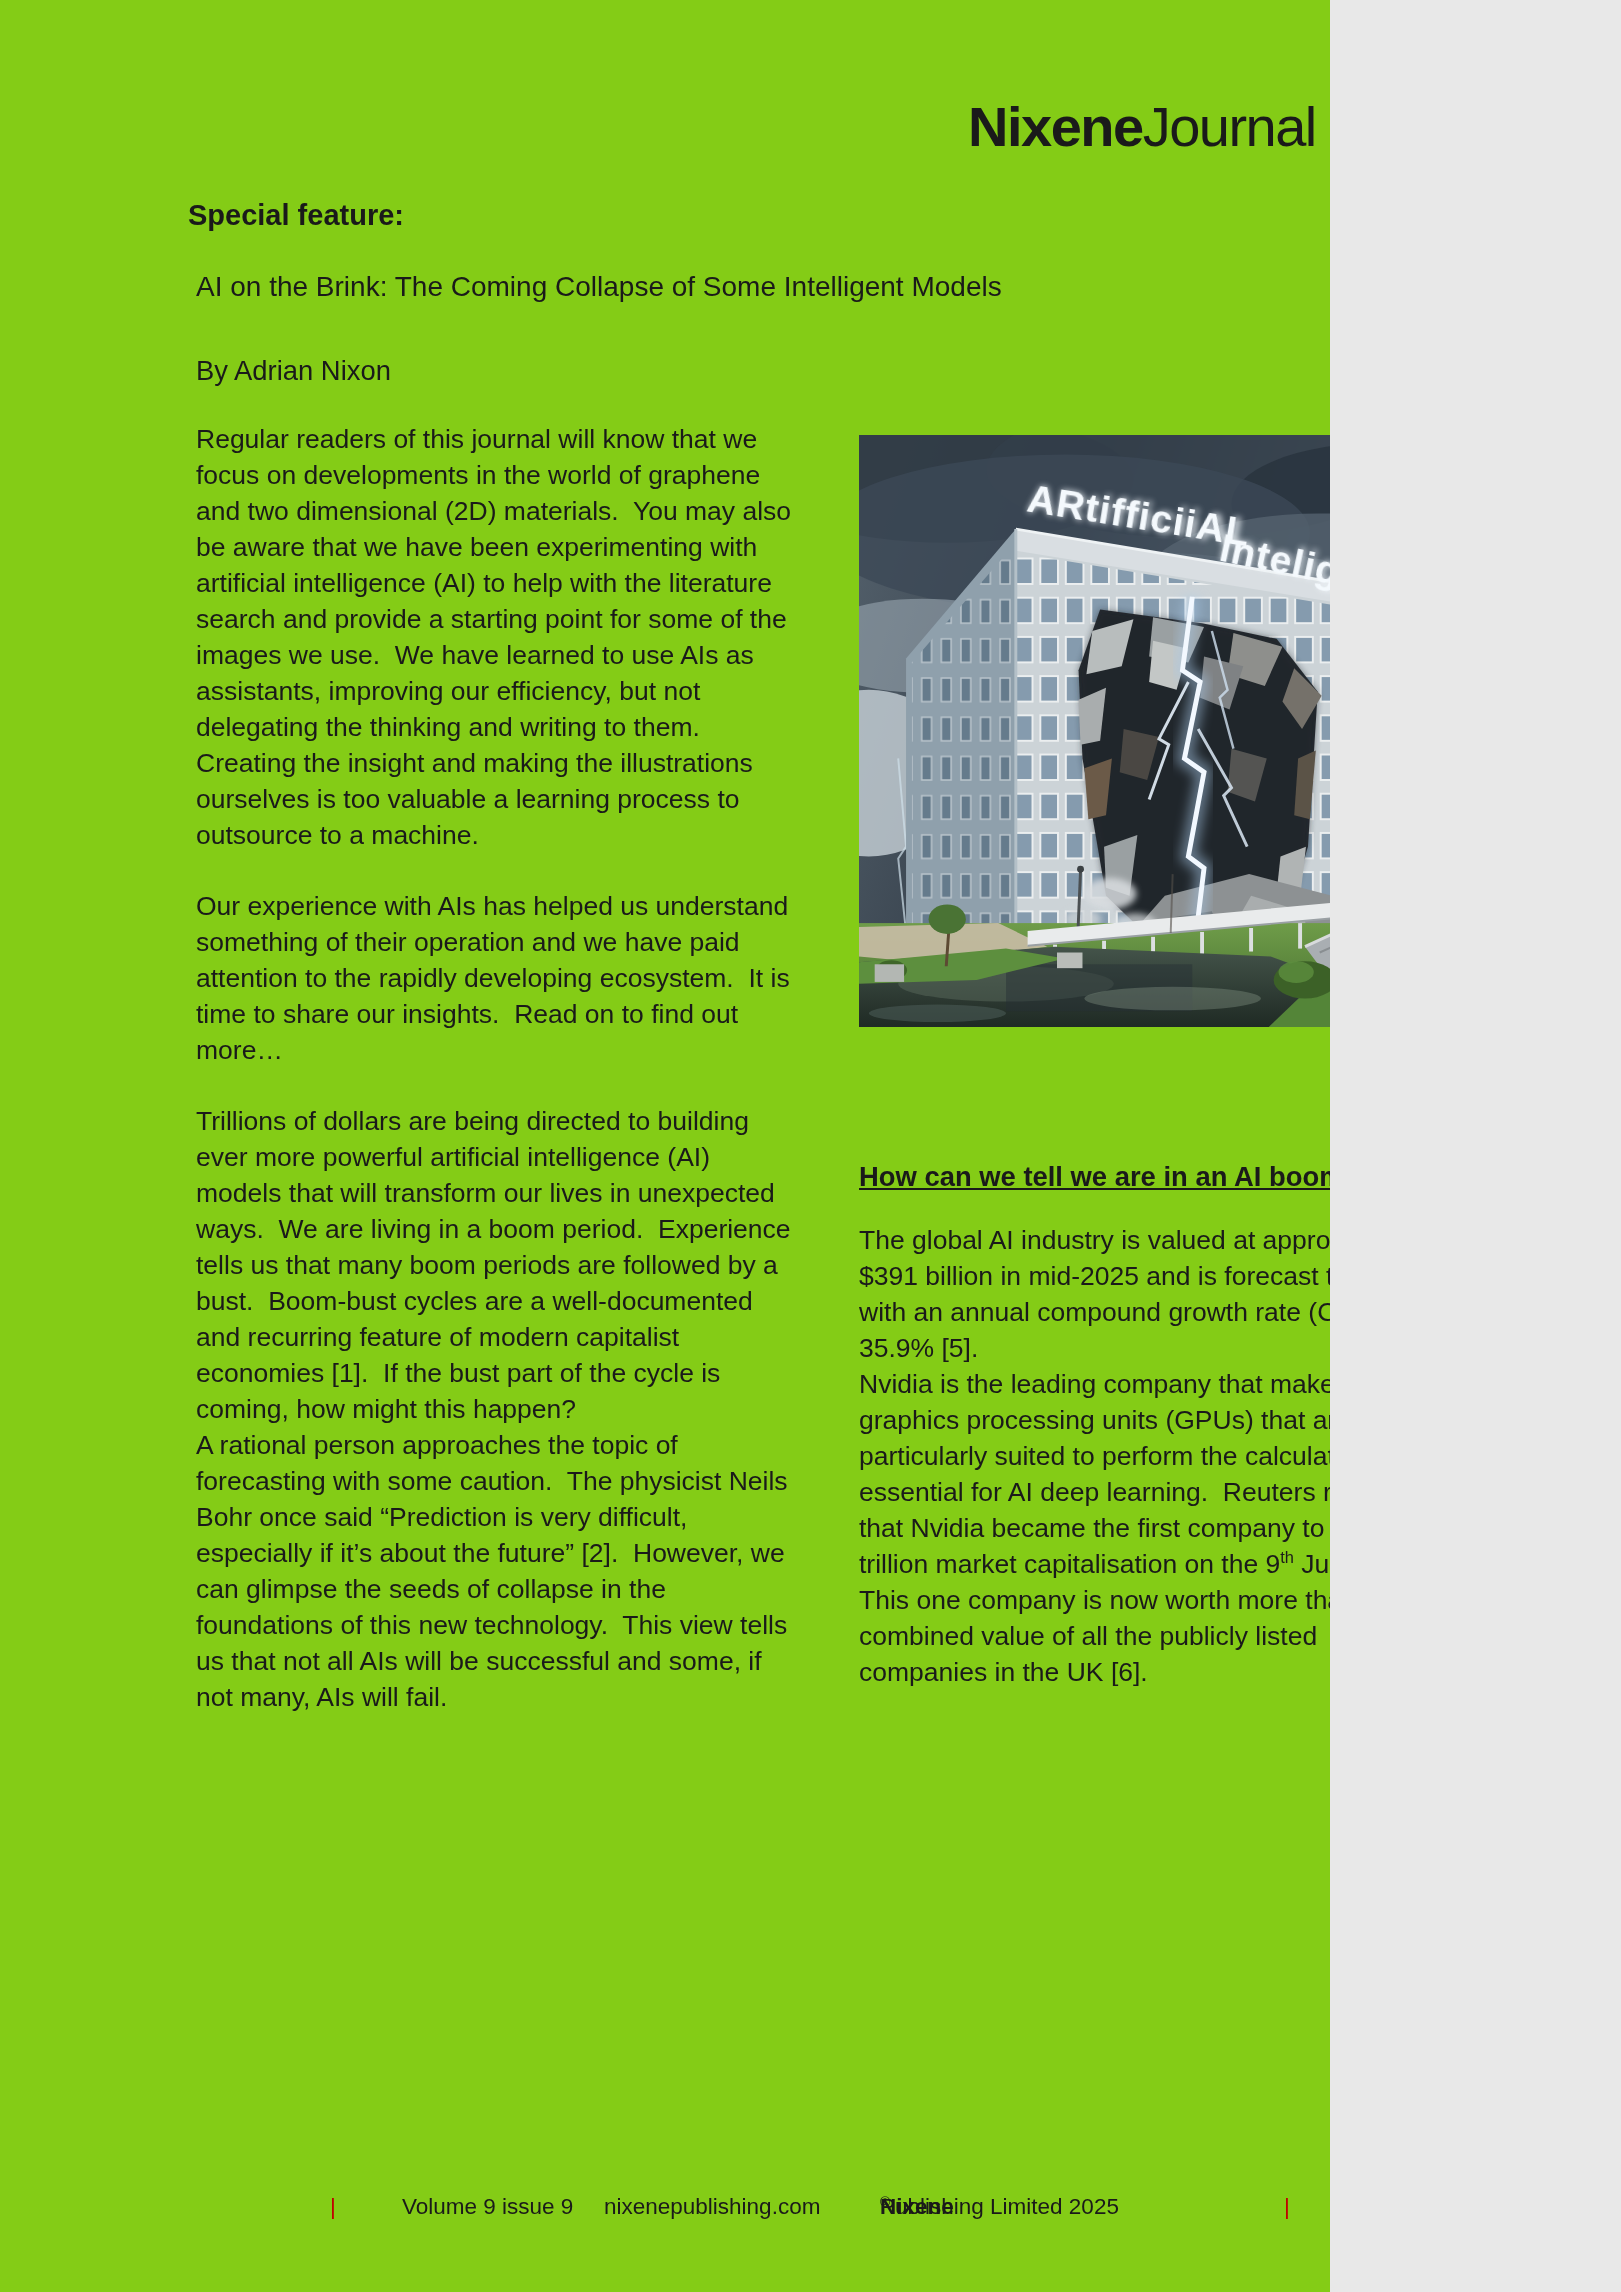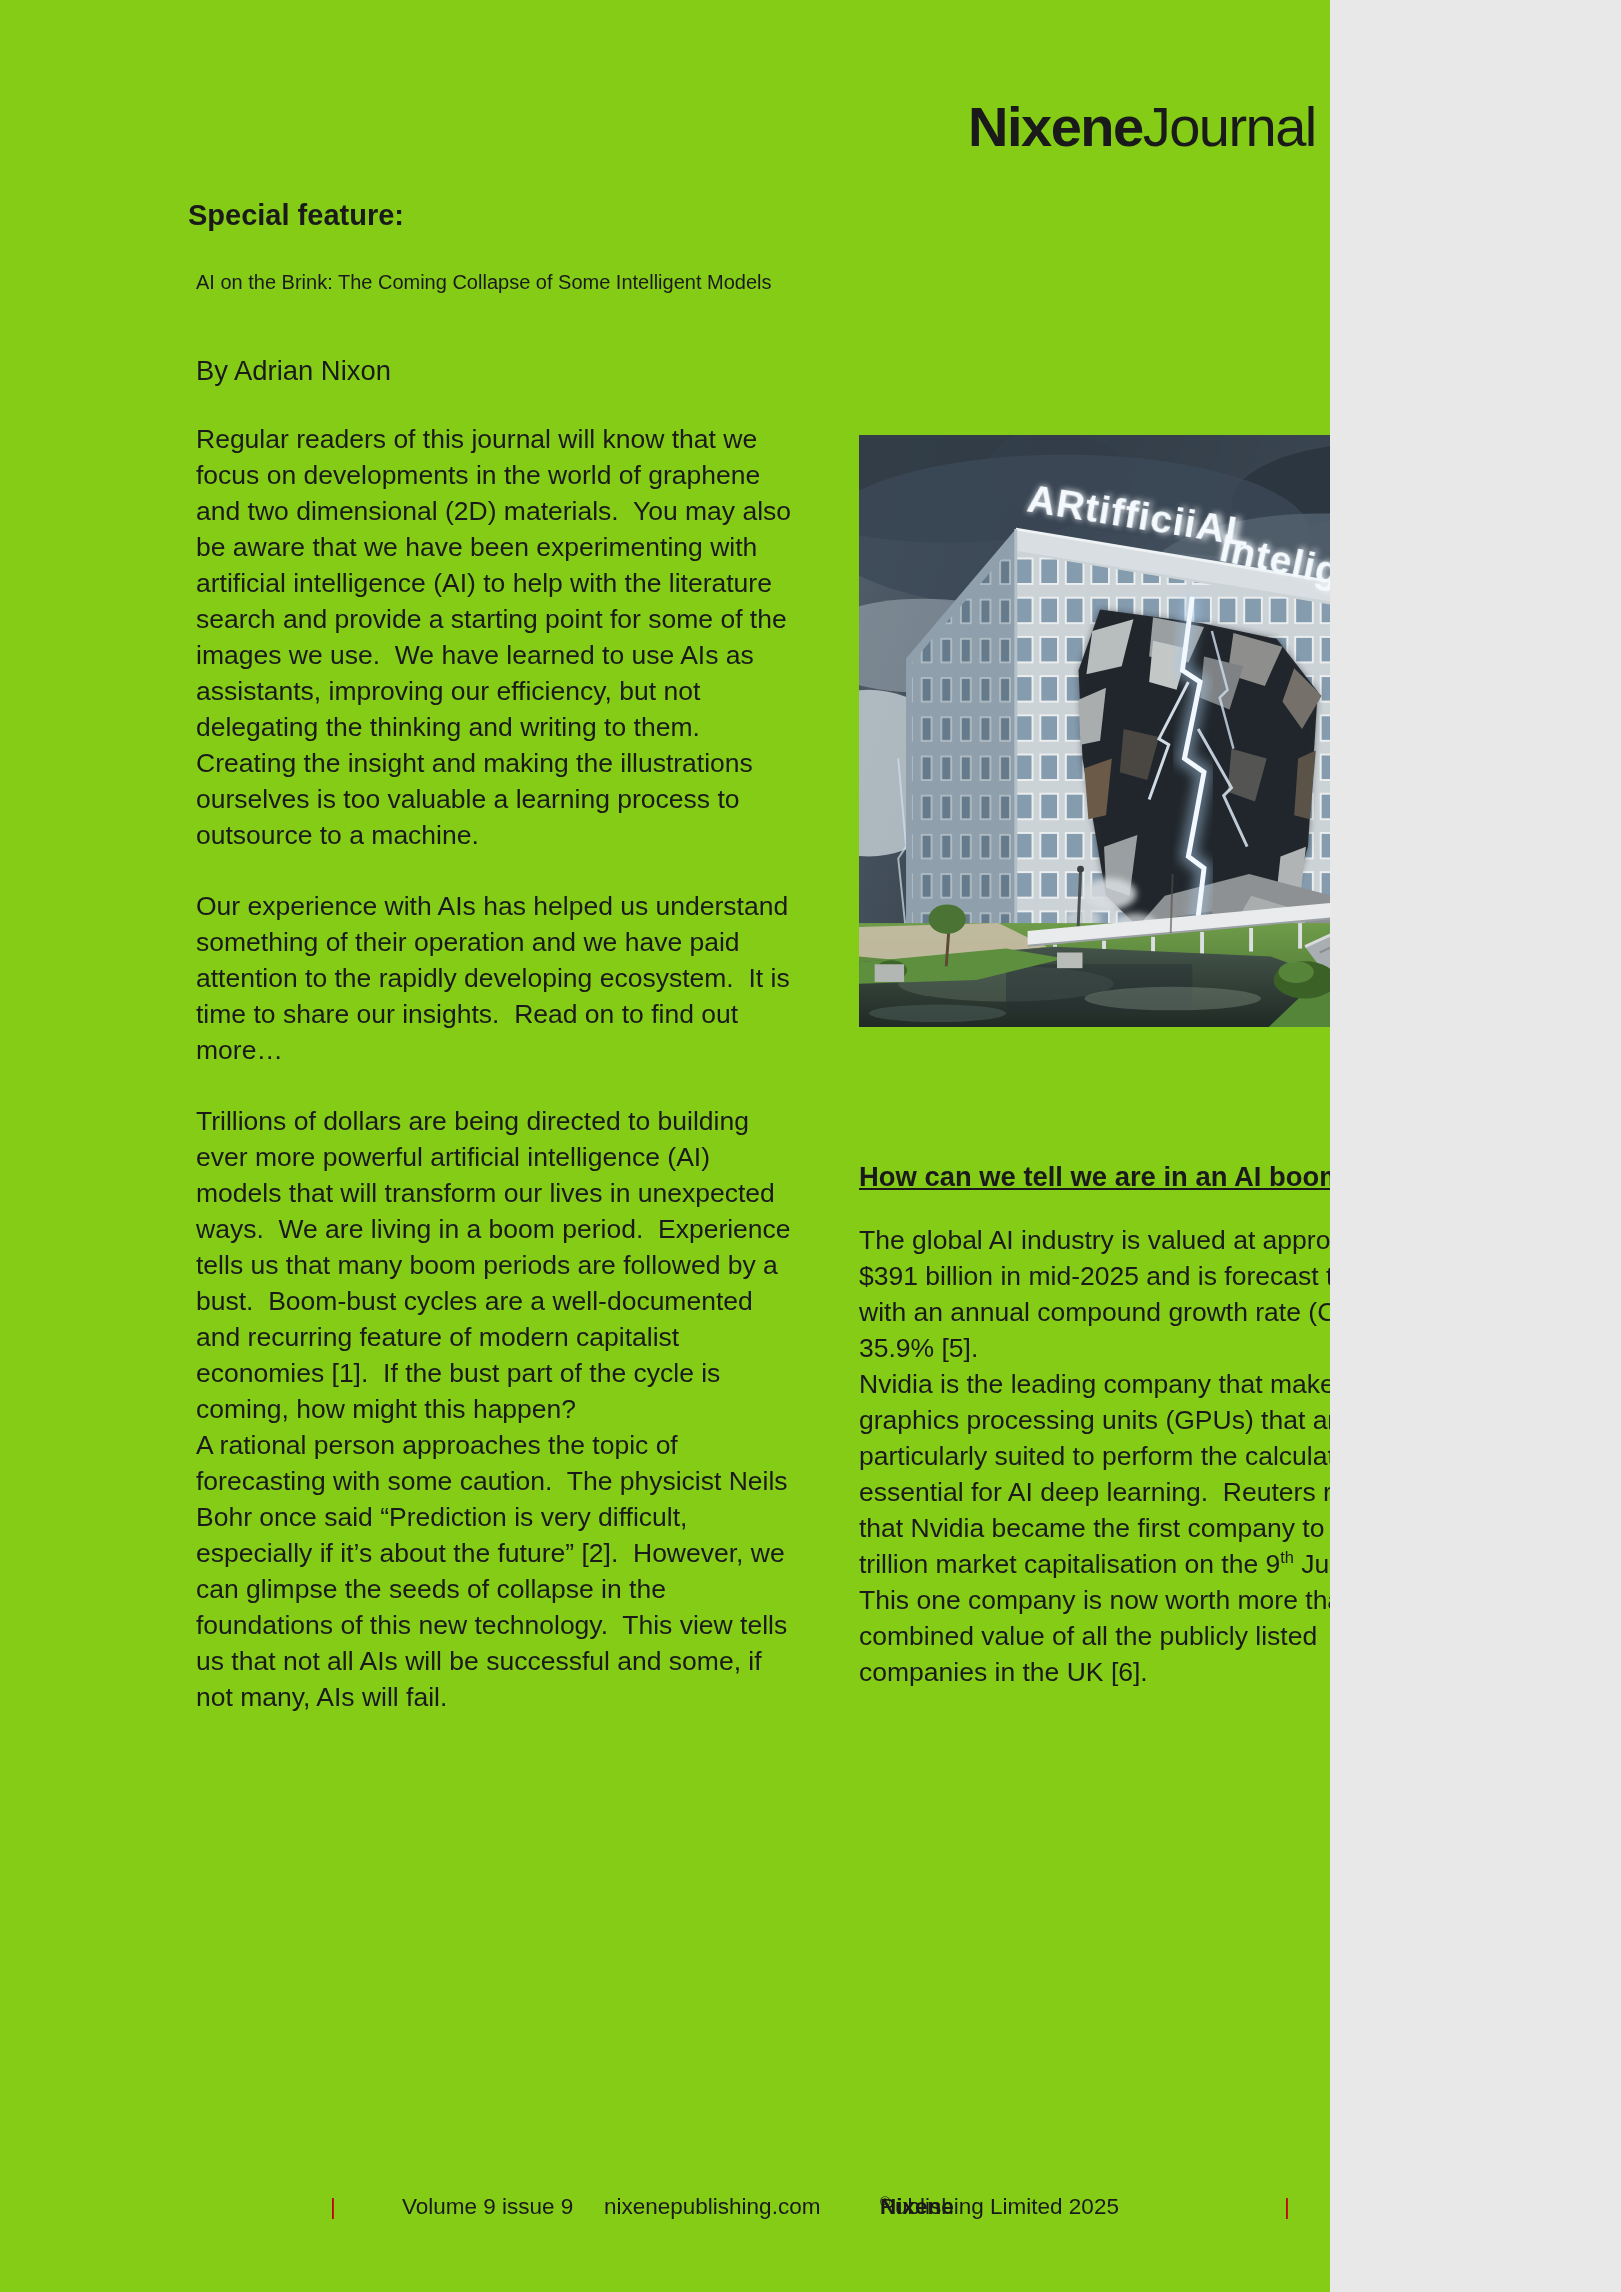--- a/index.html
+++ b/index.html
@@ -4,21 +4,21 @@
 <style>
   html,body{margin:0;padding:0;background:#e8e8e8;}
   .page{
     position:relative;width:1330px;height:2293px;background:#84cc16;
     font-family:"Liberation Sans","DejaVu Sans",sans-serif;color:#1a1a1a;overflow:hidden;
   }
   .logo{position:absolute;left:968px;top:94px;font-size:56px;letter-spacing:-1.5px;white-space:nowrap;}
   .logo .brand{font-weight:700;}
   .logo .suffix{font-weight:400;}
   .kicker{position:absolute;left:188px;top:199px;font-size:29px;font-weight:700;}
-  .title{position:absolute;left:196px;top:271px;font-size:20px;font-weight:400;white-space:nowrap;}
+  .title{position:absolute;left:196px;top:271px;font-size:28px;font-weight:400;white-space:nowrap;}
   .byline{position:absolute;left:196px;top:355px;font-size:27.4px;}
   .col{position:absolute;font-size:26.5px;line-height:36px;}
   .col p{margin:0 0 35px 0;white-space:pre-wrap;}
   .col p.tight{margin:0;}
   .left-col{left:196px;top:421px;width:600px;}
   .right-col{left:859px;top:1160px;width:588px;}
   .right-col h2{font-size:27.4px;font-weight:700;margin:0 0 29px 0;line-height:33px;text-decoration:underline;}
   sup.ord{font-size:0.62em;vertical-align:super;line-height:0;}
   figure.photo{position:absolute;left:859px;top:435px;width:594px;height:592px;margin:0;}
   figure.photo svg{display:block;width:594px;height:592px;}

